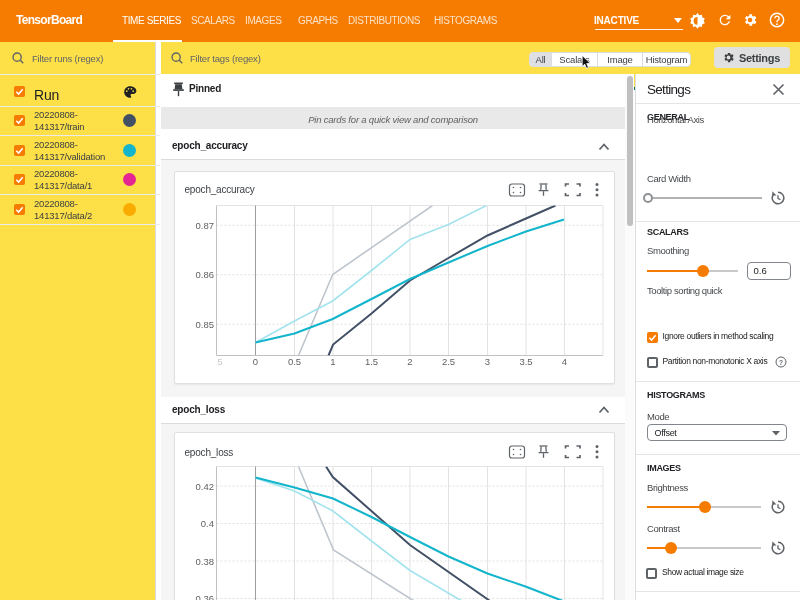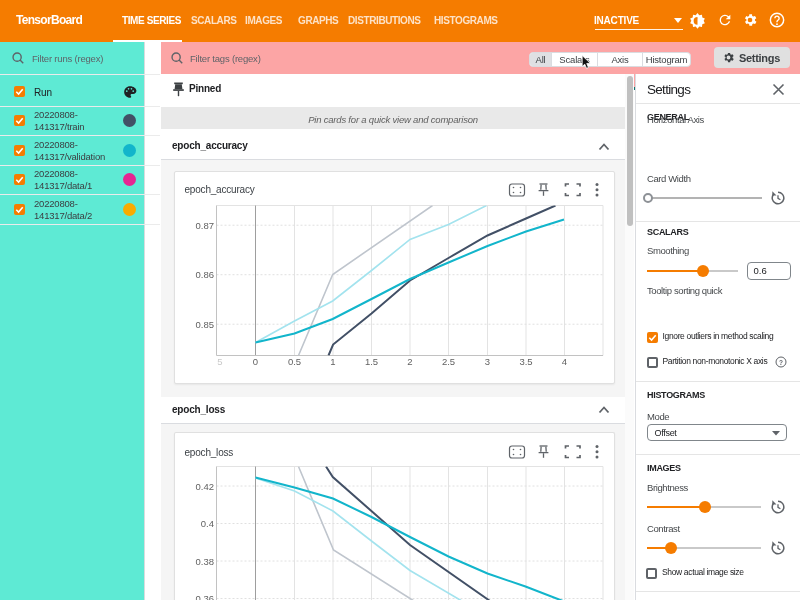--- a/index.html
+++ b/index.html
@@ -1,34 +1,34 @@
 <!DOCTYPE html>
 <html><head>
 <meta charset="utf-8">
 <style>
   * { margin:0; padding:0; box-sizing:border-box; }
   html,body { width:800px; height:600px; overflow:hidden; font-family:"Liberation Sans", sans-serif; background:#fff; }
   .abs { position:absolute; }
   
   #appbar { position:absolute; left:0; top:0; width:800px; height:42px; background:#f57c00; }
   #logo { position:absolute; left:16px; top:13px; color:#fff; font-size:12px; font-weight:bold; letter-spacing:-0.7px; }
-  .tab { position:absolute; top:15px; font-size:10px; font-weight:bold; letter-spacing:-0.4px; color:rgba(255,255,255,.78); }
+  .tab { position:absolute; top:15px; font-size:10px; font-weight:normal; letter-spacing:-0.4px; color:rgba(255,255,255,.78); }
   .tab.active { color:#fff; }
   #tabline { position:absolute; left:113px; top:40px; width:69px; height:2px; background:#fff; }
   #inactive { position:absolute; left:594px; top:14.5px; color:#fff; font-size:10px; font-weight:bold; letter-spacing:-0.2px; }
   #inactive-line { position:absolute; left:595px; top:28.5px; width:88px; height:1px; background:rgba(255,255,255,.9); }
   
-  #sidebar { position:absolute; left:0; top:42px; width:145px; height:558px; background:#5eead4; border-right:1px solid #d9dbdd; }
+  #sidebar { position:absolute; left:0; top:42px; width:156px; height:558px; background:#fde047; border-right:1px solid #d9dbdd; }
   .srow-div { position:absolute; left:0; width:160px; height:1px; background:#ebebeb; }
   .cb { position:absolute; width:11px; height:11px; border-radius:2px; }
   .cb.on { background:#f57c00; }
   .runname { position:absolute; left:34px; font-size:9.5px; letter-spacing:-0.2px; color:#3c4043; line-height:11.5px; }
   .rundot { position:absolute; left:123px; width:13px; height:13px; border-radius:50%; }
   
-  #toolbar { position:absolute; left:161px; top:42px; width:639px; height:48px; background:#fca5a5; border-bottom:3px solid #0f766e; }
+  #toolbar { position:absolute; left:161px; top:42px; width:639px; height:48px; background:#fde047; border-bottom:3px solid #0f766e; }
   .gray12 { font-size:9.5px; color:#5f6368; letter-spacing:-0.2px; }
   #toggle { position:absolute; left:529px; top:9.5px; height:15px; border:1px solid #dadce0; border-radius:4px; display:flex; background:#fff; overflow:hidden; }
   #toggle div { font-size:9.5px; letter-spacing:-0.2px; color:#3c4043; line-height:13px; text-align:center; border-right:1px solid #dadce0; }
   #toggle div:last-child { border-right:none; }
   #toggle .sel { background:#dfe0e3; }
   #settingsbtn { position:absolute; left:714px; top:5px; width:76px; height:21px; background:#e0e0e0; border-radius:4px; color:#3c4043; font-size:11px; font-weight:bold; letter-spacing:-0.3px; }
   
   #content { position:absolute; left:161px; top:74px; width:464px; height:526px; background:#f5f5f5; }
   .whiteblock { position:absolute; left:0; background:#fff; }
   .sechead { position:absolute; left:0; width:464px; background:#fff; border-bottom:1px solid #dadce0; }
@@ -86,21 +86,21 @@
   <svg class="abs" style="left:11px;top:9px;" width="14" height="14" viewBox="0 0 24 24">
       <path fill="none" stroke="#5f6368" stroke-width="2.4" d="M10.5 3.5 a7 7 0 1 0 0 14 a7 7 0 0 0 0-14 Z M15.5 15.5 L21 21"></path>
     </svg>
   <div class="abs gray12" style="left:32px;top:11px;">Filter runs (regex)</div>
   <div class="srow-div" style="top:32px;"></div>
 
   <div class="cb on" style="left:14px;top:44px;"></div>
   <svg class="abs" style="left:14px;top:44px;" width="11" height="11" viewBox="0 0 24 24">
       <path fill="none" stroke="#fff" stroke-width="3.4" d="M5 12.5 L10 17.5 L19 7"></path>
     </svg>
-  <div class="abs" style="left:34px;top:45px;font-size:10px;letter-spacing:-0.2px;color:#202124;">Run</div>
+  <div class="abs" style="left:34px;top:45px;font-size:14px;letter-spacing:-0.2px;color:#202124;">Run</div>
   <svg class="abs" style="left:123px;top:43px;" width="14" height="14" viewBox="0 0 24 24">
       <path fill="#202124" d="M12 2 C6.48 2 2 6.48 2 12 s4.48 10 10 10 c1.1 0 2-.9 2-2 0-.5-.2-.95-.5-1.3 -.3-.35-.5-.8-.5-1.3 0-1.1.9-2 2-2 h2.4 c3.1 0 5.6-2.5 5.6-5.6 C23 5.9 18.1 2 12 2 Z M6.5 12 c-.83 0-1.5-.67-1.5-1.5 S5.67 9 6.5 9 8 9.67 8 10.5 7.33 12 6.5 12 Z M9.5 8 C8.67 8 8 7.33 8 6.5 S8.67 5 9.5 5 s1.5.67 1.5 1.5 S10.33 8 9.5 8 Z M14.5 8 c-.83 0-1.5-.67-1.5-1.5 S13.67 5 14.5 5 s1.5.67 1.5 1.5 S15.33 8 14.5 8 Z M17.5 12 c-.83 0-1.5-.67-1.5-1.5 S16.67 9 17.5 9 s1.5.67 1.5 1.5 -.67 1.5-1.5 1.5 Z"></path>
     </svg>
   <div class="srow-div" style="top:64px;"></div>
 
   <div class="cb on" style="left:14px;top:73px;"></div>
   <svg class="abs" style="left:14px;top:73px;" width="11" height="11" viewBox="0 0 24 24">
       <path fill="none" stroke="#fff" stroke-width="3.4" d="M5 12.5 L10 17.5 L19 7"></path>
     </svg>
   <div class="runname" style="top:67px;">20220808-<br>141317/train</div>
@@ -133,21 +133,21 @@
 </div>
 
 <div id="toolbar">
   <svg class="abs" style="left:9px;top:9px;" width="14" height="14" viewBox="0 0 24 24">
       <path fill="none" stroke="#5f6368" stroke-width="2.4" d="M10.5 3.5 a7 7 0 1 0 0 14 a7 7 0 0 0 0-14 Z M15.5 15.5 L21 21"></path>
     </svg>
   <div class="abs gray12" style="left:29px;top:11px;">Filter tags (regex)</div>
   <div id="toggle" style="left:368px;top:9.5px;">
     <div class="sel" style="width:22px;">All</div>
       <div style="width:46px;">Scalars</div>
-      <div style="width:45px;">Axis</div>
+      <div style="width:45px;">Image</div>
       <div style="width:47px;">Histogram</div>
   </div>
   <div id="settingsbtn" style="left:553px;top:5px;">
     <svg class="abs" style="left:8px;top:4px;" width="13" height="13" viewBox="0 0 24 24">
         <path fill="#3c4043" d="M19.4 13 a7.5 7.5 0 0 0 0-2 l2.1-1.6 -2-3.5 -2.5 1 a7.5 7.5 0 0 0-1.7-1 L15 3.5 h-4 l-.4 2.6 a7.5 7.5 0 0 0-1.7 1 l-2.5-1 -2 3.5 L6.6 11 a7.5 7.5 0 0 0 0 2 l-2.1 1.6 2 3.5 2.5-1 a7.5 7.5 0 0 0 1.7 1 l.4 2.6 h4 l.4-2.6 a7.5 7.5 0 0 0 1.7-1 l2.5 1 2-3.5 Z M12 15.5 a3.5 3.5 0 1 1 0-7 3.5 3.5 0 0 1 0 7 Z"></path>
       </svg>
     <span class="abs" style="left:25px;top:5px;">Settings</span>
   </div>
 </div>
 

